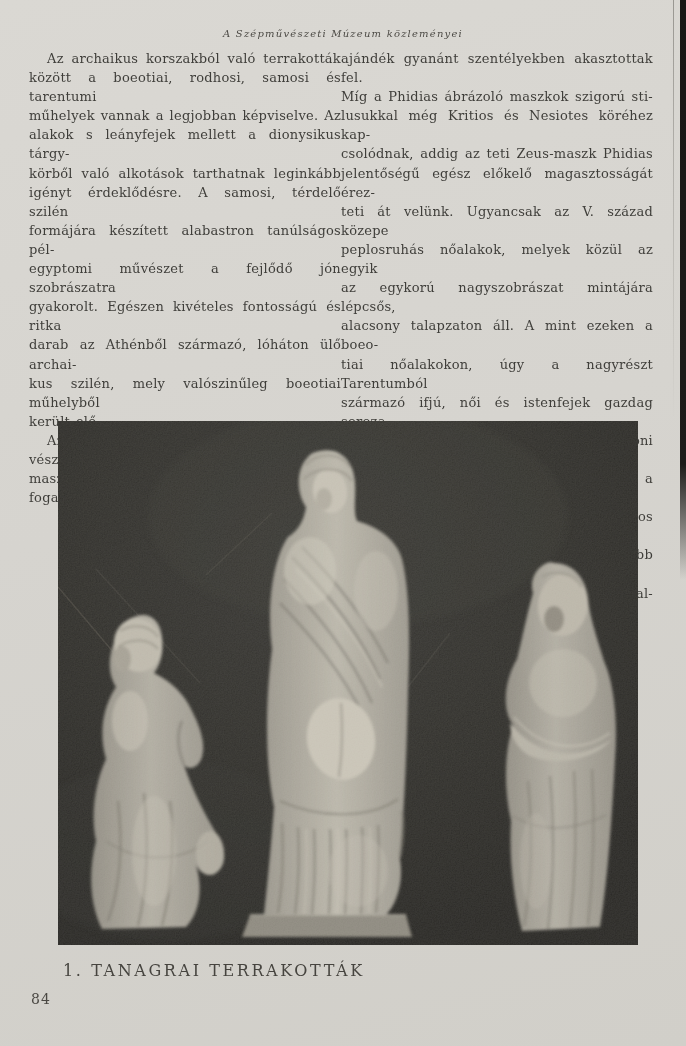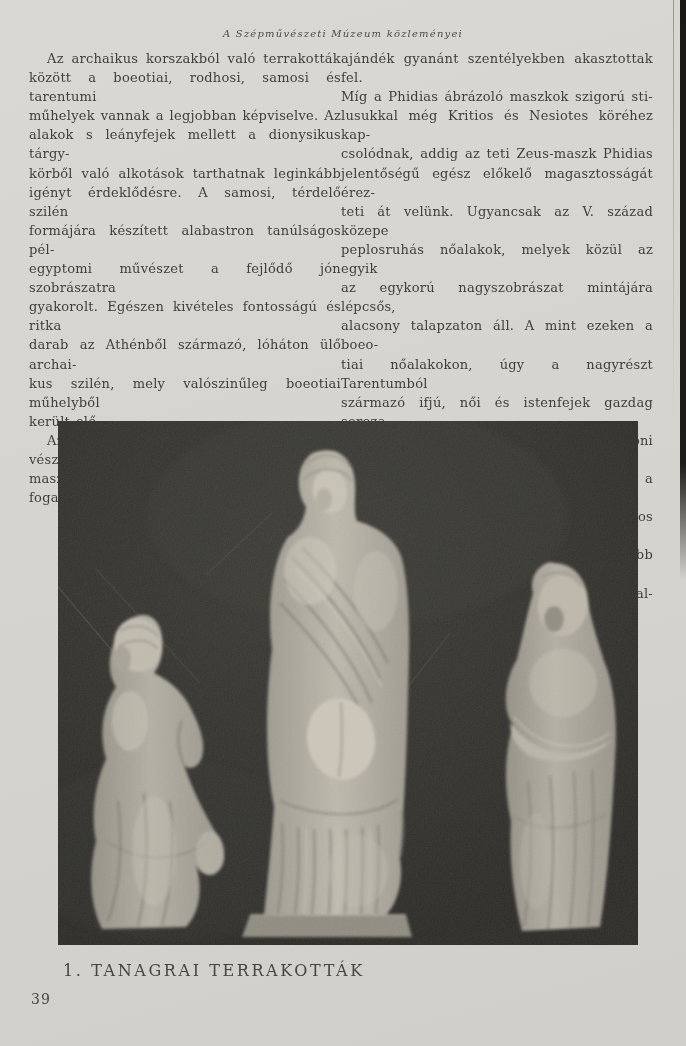--- a/index.html
+++ b/index.html
@@ -210,18 +210,18 @@
         <ellipse cx="505" cy="262" rx="34" ry="34" fill="#c3beb1" opacity="0.45"></ellipse>
         <ellipse cx="478" cy="440" rx="16" ry="48" fill="#b9b4a8" opacity="0.35"></ellipse>
       </g>
 
       <rect width="580" height="524" filter="url(#grain)" opacity="0.09"></rect>
     </svg>
   </figure>
 
   <div class="caption">1. TANAGRAI TERRAKOTTÁK</div>
 
-  <div class="page-number">39</div>
+  <div class="page-number">84</div>
 
   <div class="scan-edge"></div>
   <div class="scan-edge-line"></div>
 
 </div>
 
 </body></html>

